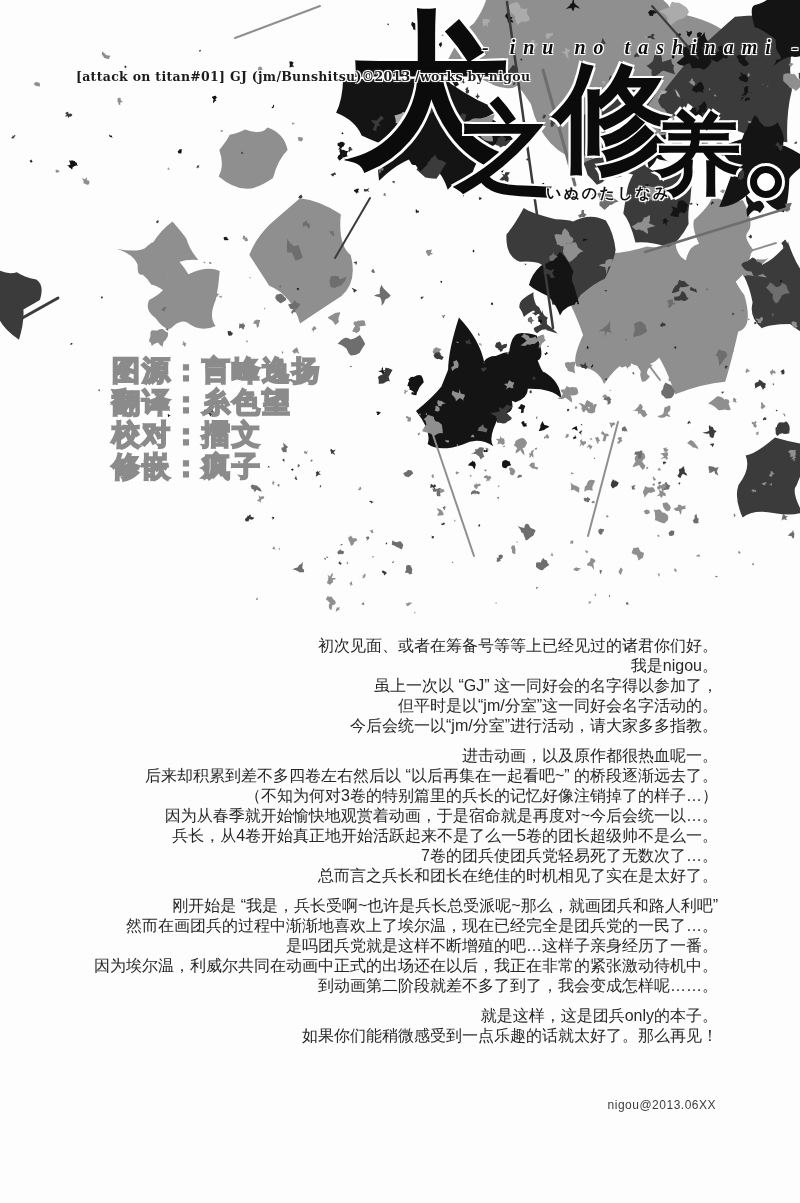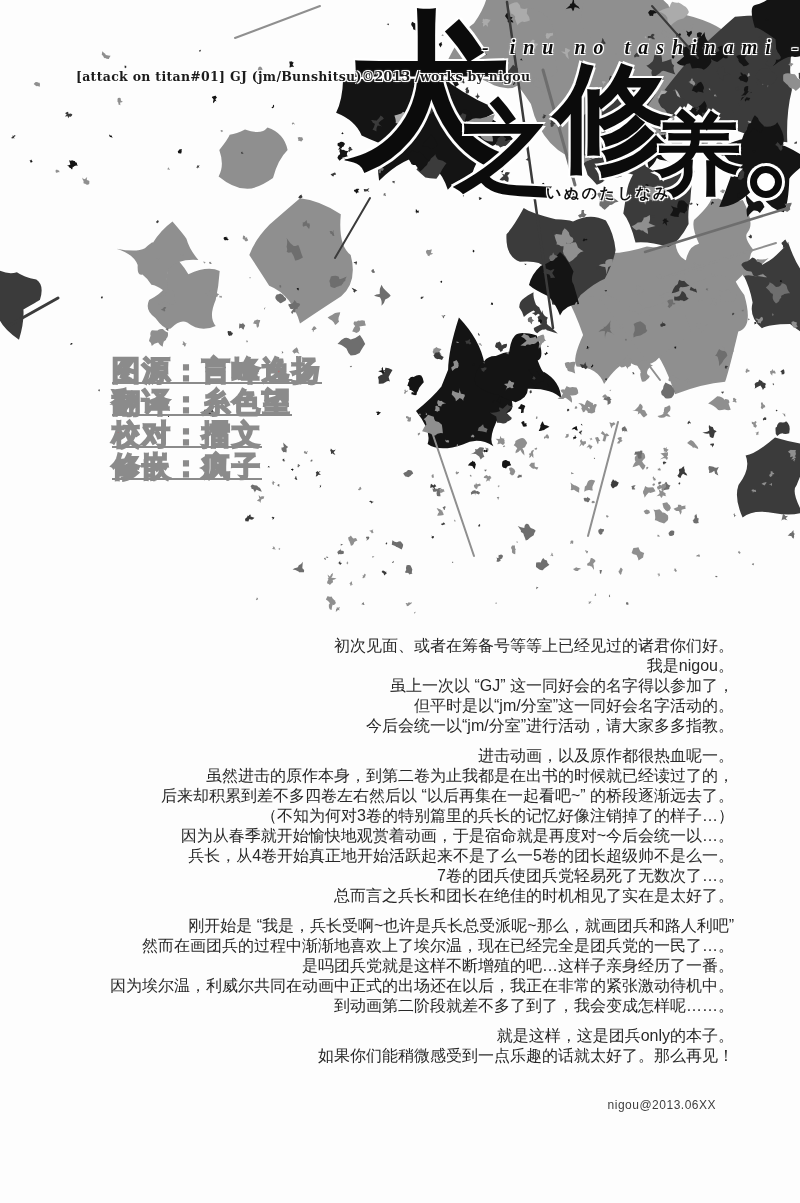--- a/index.html
+++ b/index.html
@@ -43,27 +43,27 @@
   }
   .furigana{
     position:absolute;left:546px;top:184px;z-index:4;
     font-size:15px;font-weight:700;letter-spacing:2.5px;color:#101010;
     white-space:nowrap;
     text-shadow:-1px -1px 0 #fff,1px -1px 0 #fff,-1px 1px 0 #fff,1px 1px 0 #fff,0 0 3px #fff;
   }
   .staff{position:absolute;left:112px;top:355px;z-index:4;}
   .staff-line{
     font-size:28px;line-height:32px;font-weight:800;letter-spacing:2px;
-    color:#ef4444;-webkit-text-stroke:2px #8b8b8b;white-space:nowrap;text-decoration:underline;
+    color:#ef4444;-webkit-text-stroke:2px #8b8b8b;white-space:nowrap;
   }
   .afterword{
     position:absolute;top:636px;right:66px;z-index:3;
     text-align:right;font-size:16px;line-height:20px;color:#282828;
   }
-  .para{margin:0 0 10px 0;}
+  .para{margin:0 16px 10px 0;}
   .line{white-space:nowrap;}
   .signature{
     position:absolute;top:1098px;right:84px;z-index:3;
     font-size:12px;letter-spacing:.5px;color:#3d3d3d;white-space:nowrap;
   }
 </style>
 </head>
 <body>
 
 <div class="page">
@@ -726,21 +726,20 @@
   <div class="afterword" id="afterword">
       <div class="para">
         <div class="line">初次见面、或者在筹备号等等上已经见过的诸君你们好。</div>
         <div class="line">我是nigou。</div>
         <div class="line">虽上一次以 “GJ” 这一同好会的名字得以参加了，</div>
         <div class="line">但平时是以“jm/分室”这一同好会名字活动的。</div>
         <div class="line">今后会统一以“jm/分室”进行活动，请大家多多指教。</div>
       </div>
       <div class="para">
         <div class="line">进击动画，以及原作都很热血呢一。</div>
-        <div class="line">虽然进击的原作本身，到第二卷为止我都是在出书的时候就已经读过了的，</div>
         <div class="line">后来却积累到差不多四卷左右然后以 “以后再集在一起看吧~” 的桥段逐渐远去了。</div>
         <div class="line">（不知为何对3卷的特别篇里的兵长的记忆好像注销掉了的样子…）</div>
         <div class="line">因为从春季就开始愉快地观赏着动画，于是宿命就是再度对~今后会统一以…。</div>
         <div class="line">兵长，从4卷开始真正地开始活跃起来不是了么一5卷的团长超级帅不是么一。</div>
         <div class="line">7卷的团兵使团兵党轻易死了无数次了…。</div>
         <div class="line">总而言之兵长和团长在绝佳的时机相见了实在是太好了。</div>
       </div>
       <div class="para">
         <div class="line">刚开始是 “我是，兵长受啊~也许是兵长总受派呢~那么，就画团兵和路人利吧”</div>
         <div class="line">然而在画团兵的过程中渐渐地喜欢上了埃尔温，现在已经完全是团兵党的一民了…。</div>

